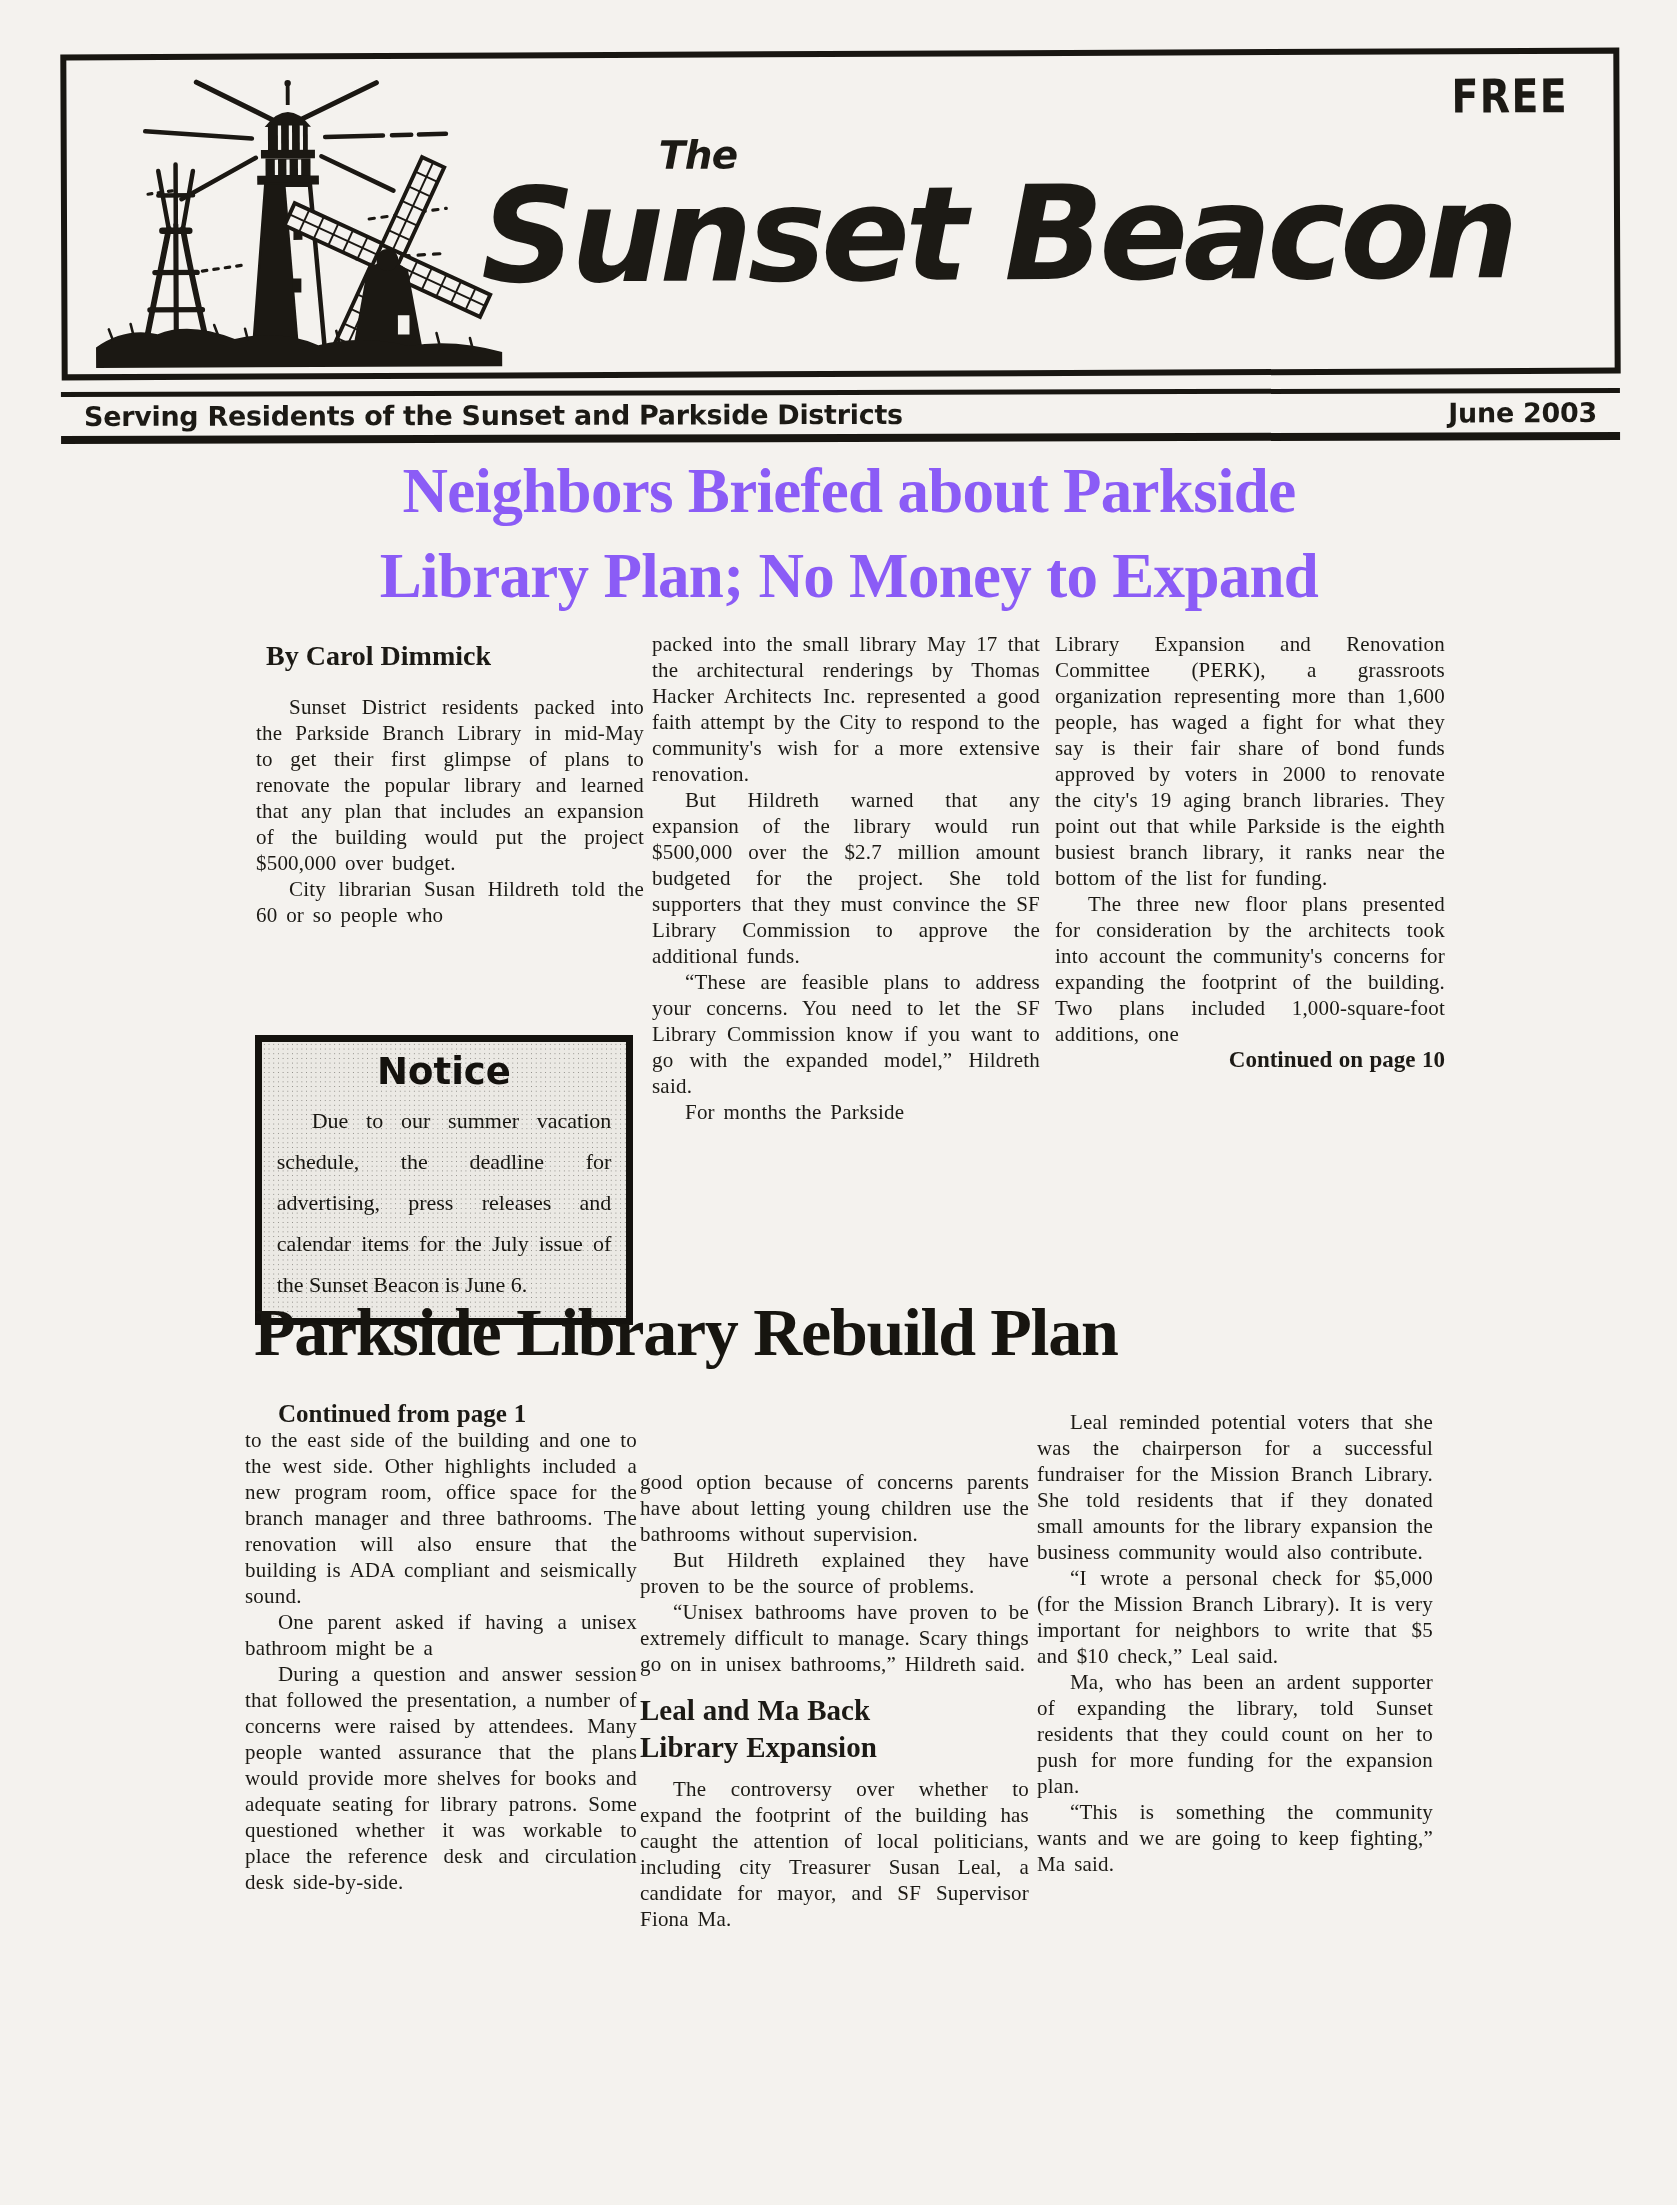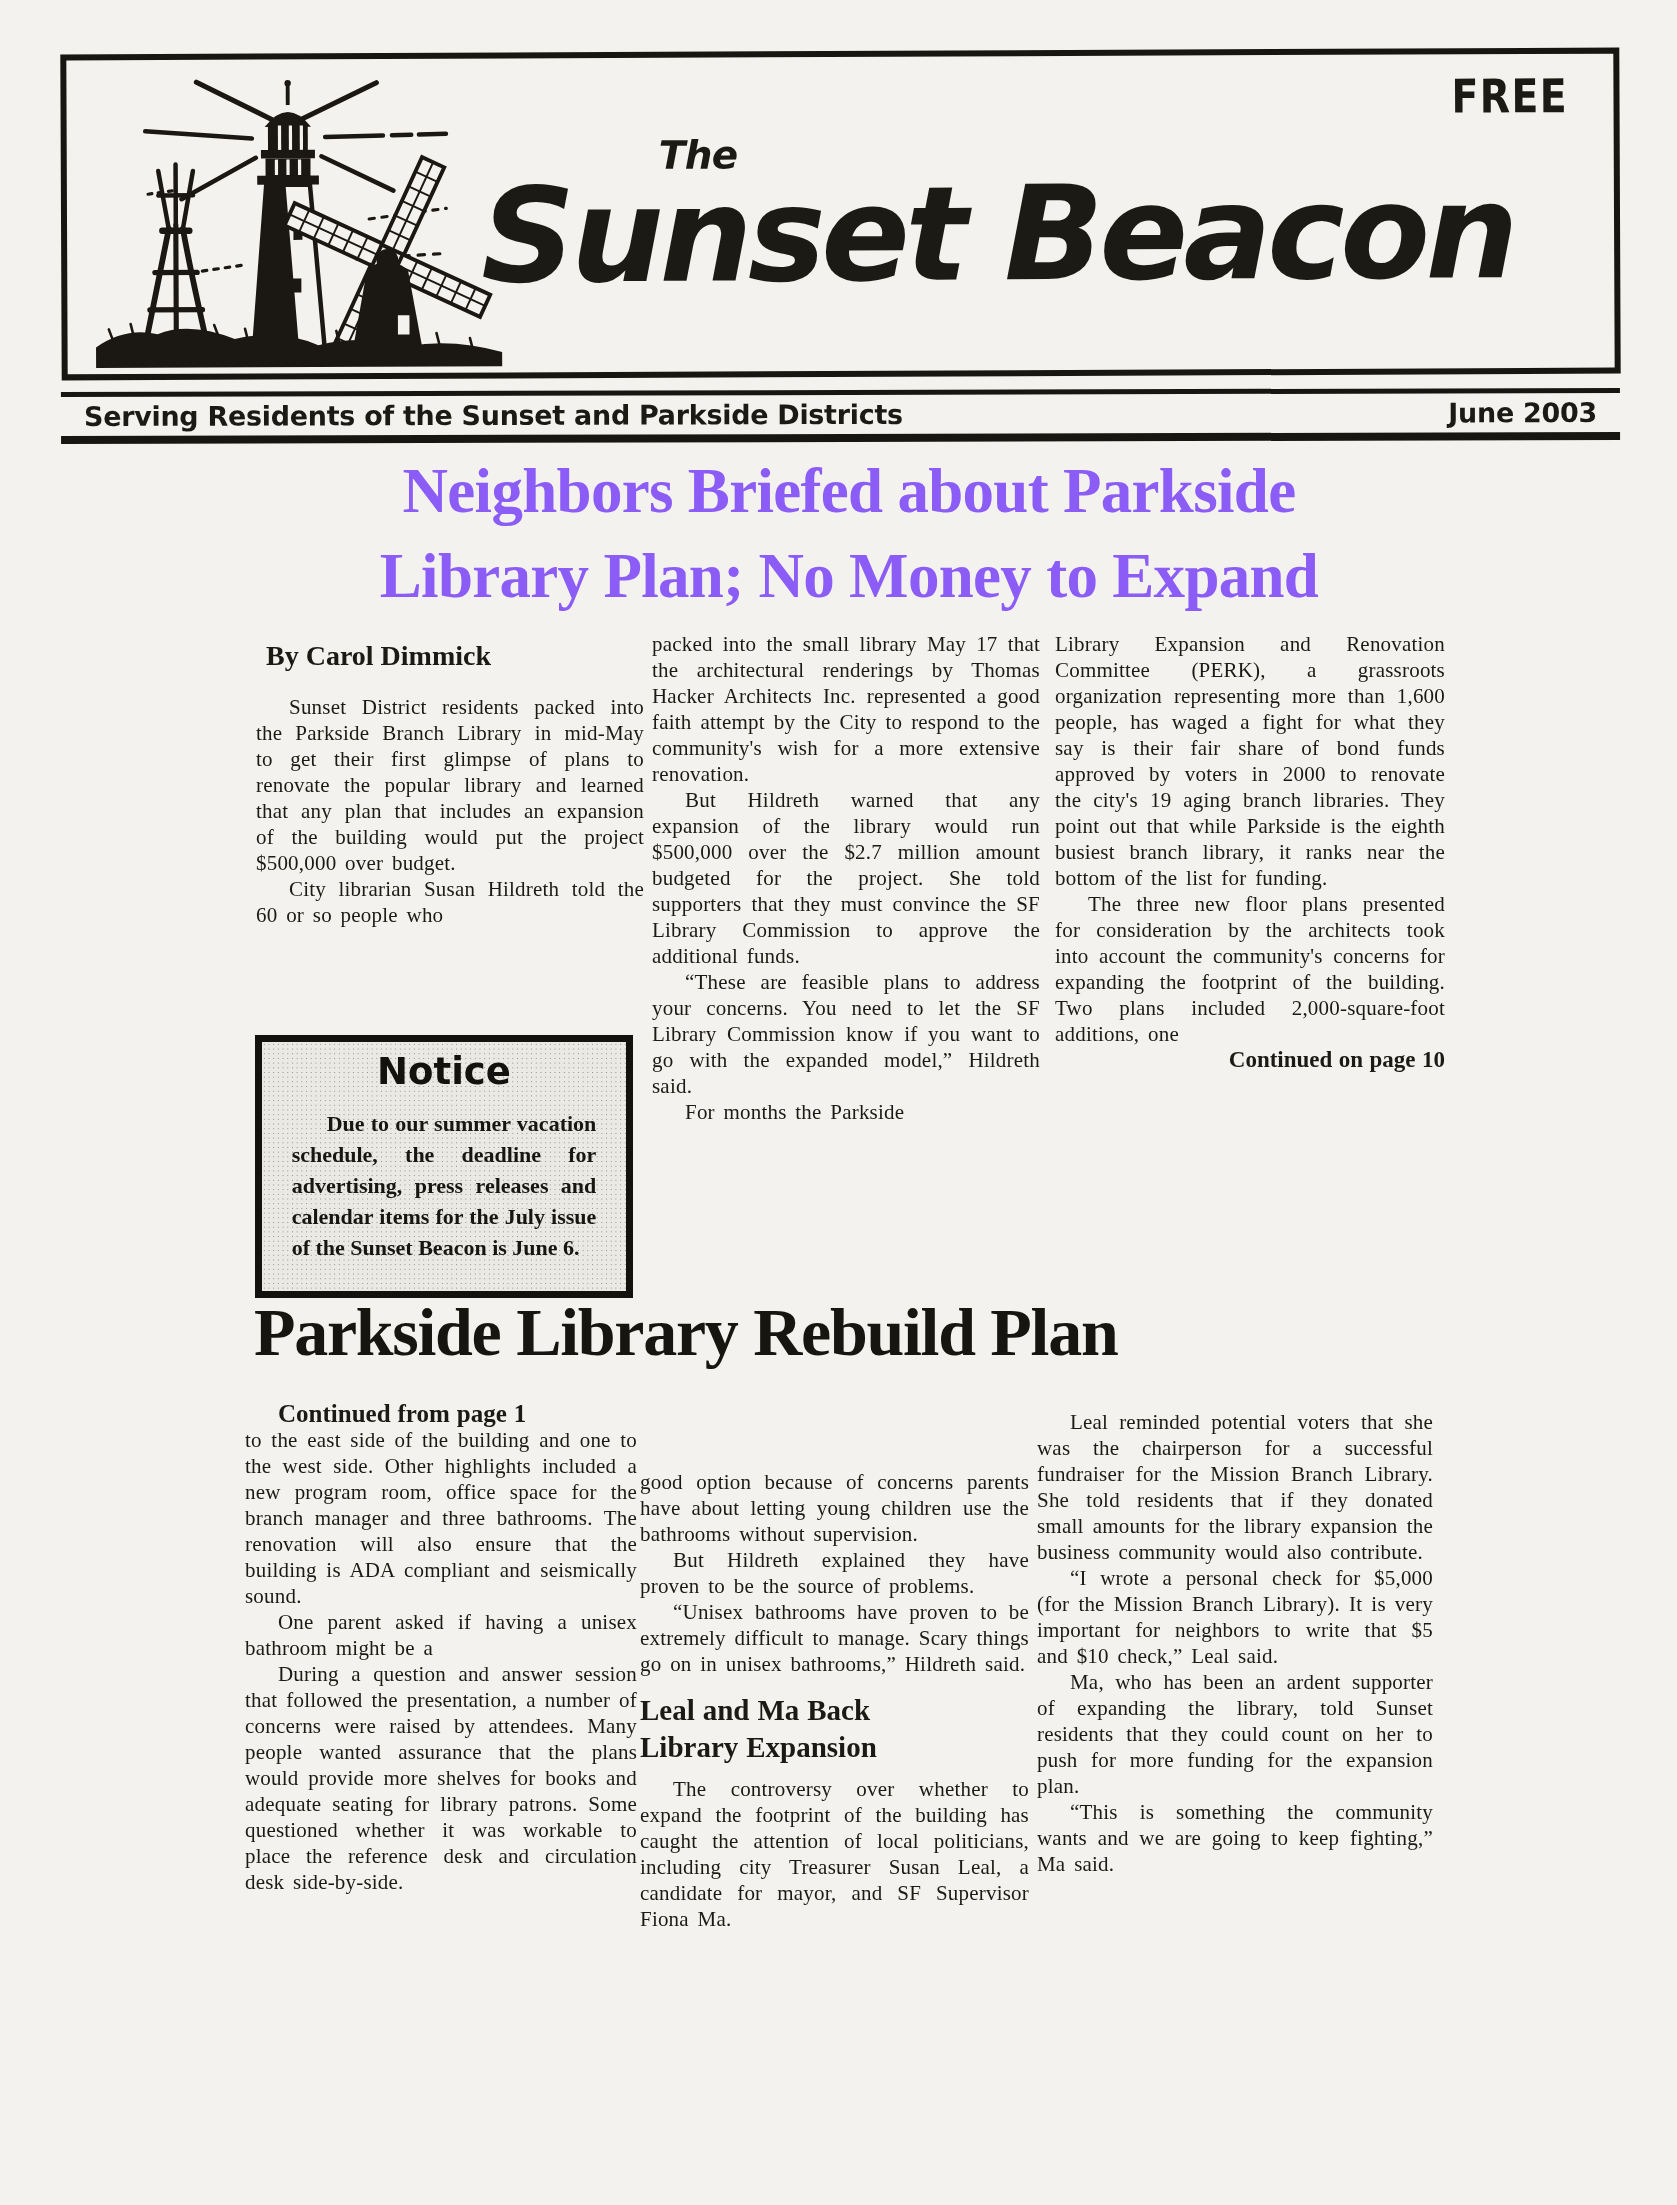--- a/index.html
+++ b/index.html
@@ -71,21 +71,21 @@
     border:7.4px solid #14120e;padding:8px 14.7px 13.4px 14.7px;
     background-color:#ebe9e4;
     background-image:radial-gradient(circle, rgba(45,42,36,.5) 0.8px, transparent 0.9px);
     background-size:4.7px 4.7px;
   }
   .notice-title{
     text-align:center;font-family:"DejaVu Sans",sans-serif;font-weight:bold;
     font-size:37px;margin:0 0 6.7px 0;color:#14120e;
   }
   .notice-body{
-    margin:15px;font-weight:bold;font-size:22px;line-height:31px;text-indent:35px;
+    margin:0;font-weight:normal;font-size:22px;line-height:41px;text-indent:35px;
     text-align:justify;color:#181611;
   }
 </style>
 </head>
 <body>
 
 <div class="page">
 
   <div class="header-box">
     <svg class="logo" viewBox="0 0 660 470" xmlns="http://www.w3.org/2000/svg">
@@ -217,21 +217,21 @@
 
   <div class="col c2a">
     <p class="noindent">packed into the small library May 17 that the architectural renderings by Thomas Hacker Architects Inc. represented a good faith attempt by the City to respond to the community's wish for a more extensive renovation.</p>
     <p>But Hildreth warned that any expansion of the library would run $500,000 over the $2.7 million amount budgeted for the project. She told supporters that they must convince the SF Library Commission to approve the additional funds.</p>
     <p>“These are feasible plans to address your concerns. You need to let the SF Library Commission know if you want to go with the expanded model,” Hildreth said.</p>
     <p>For months the Parkside</p>
   </div>
 
   <div class="col c3a">
     <p class="noindent">Library Expansion and Renovation Committee (PERK), a grassroots organization representing more than 1,600 people, has waged a fight for what they say is their fair share of bond funds approved by voters in 2000 to renovate the city's 19 aging branch libraries. They point out that while Parkside is the eighth busiest branch library, it ranks near the bottom of the list for funding.</p>
-    <p>The three new floor plans presented for consideration by the architects took into account the community's concerns for expanding the footprint of the building. Two plans included 2,000-square-foot additions, one</p>
+    <p>The three new floor plans presented for consideration by the architects took into account the community's concerns for expanding the footprint of the building. Two plans included 1,000-square-foot additions, one</p>
     <p class="continued-on">Continued on page 10</p>
   </div>
 
   <div class="notice-box">
     <h2 class="notice-title">Notice</h2>
     <p class="notice-body">Due to our summer vacation schedule, the deadline for advertising, press releases and calendar items for the July issue of the Sunset Beacon is June 6.</p>
   </div>
 
   <div class="second-headline">Parkside Library Rebuild Plan</div>
 

